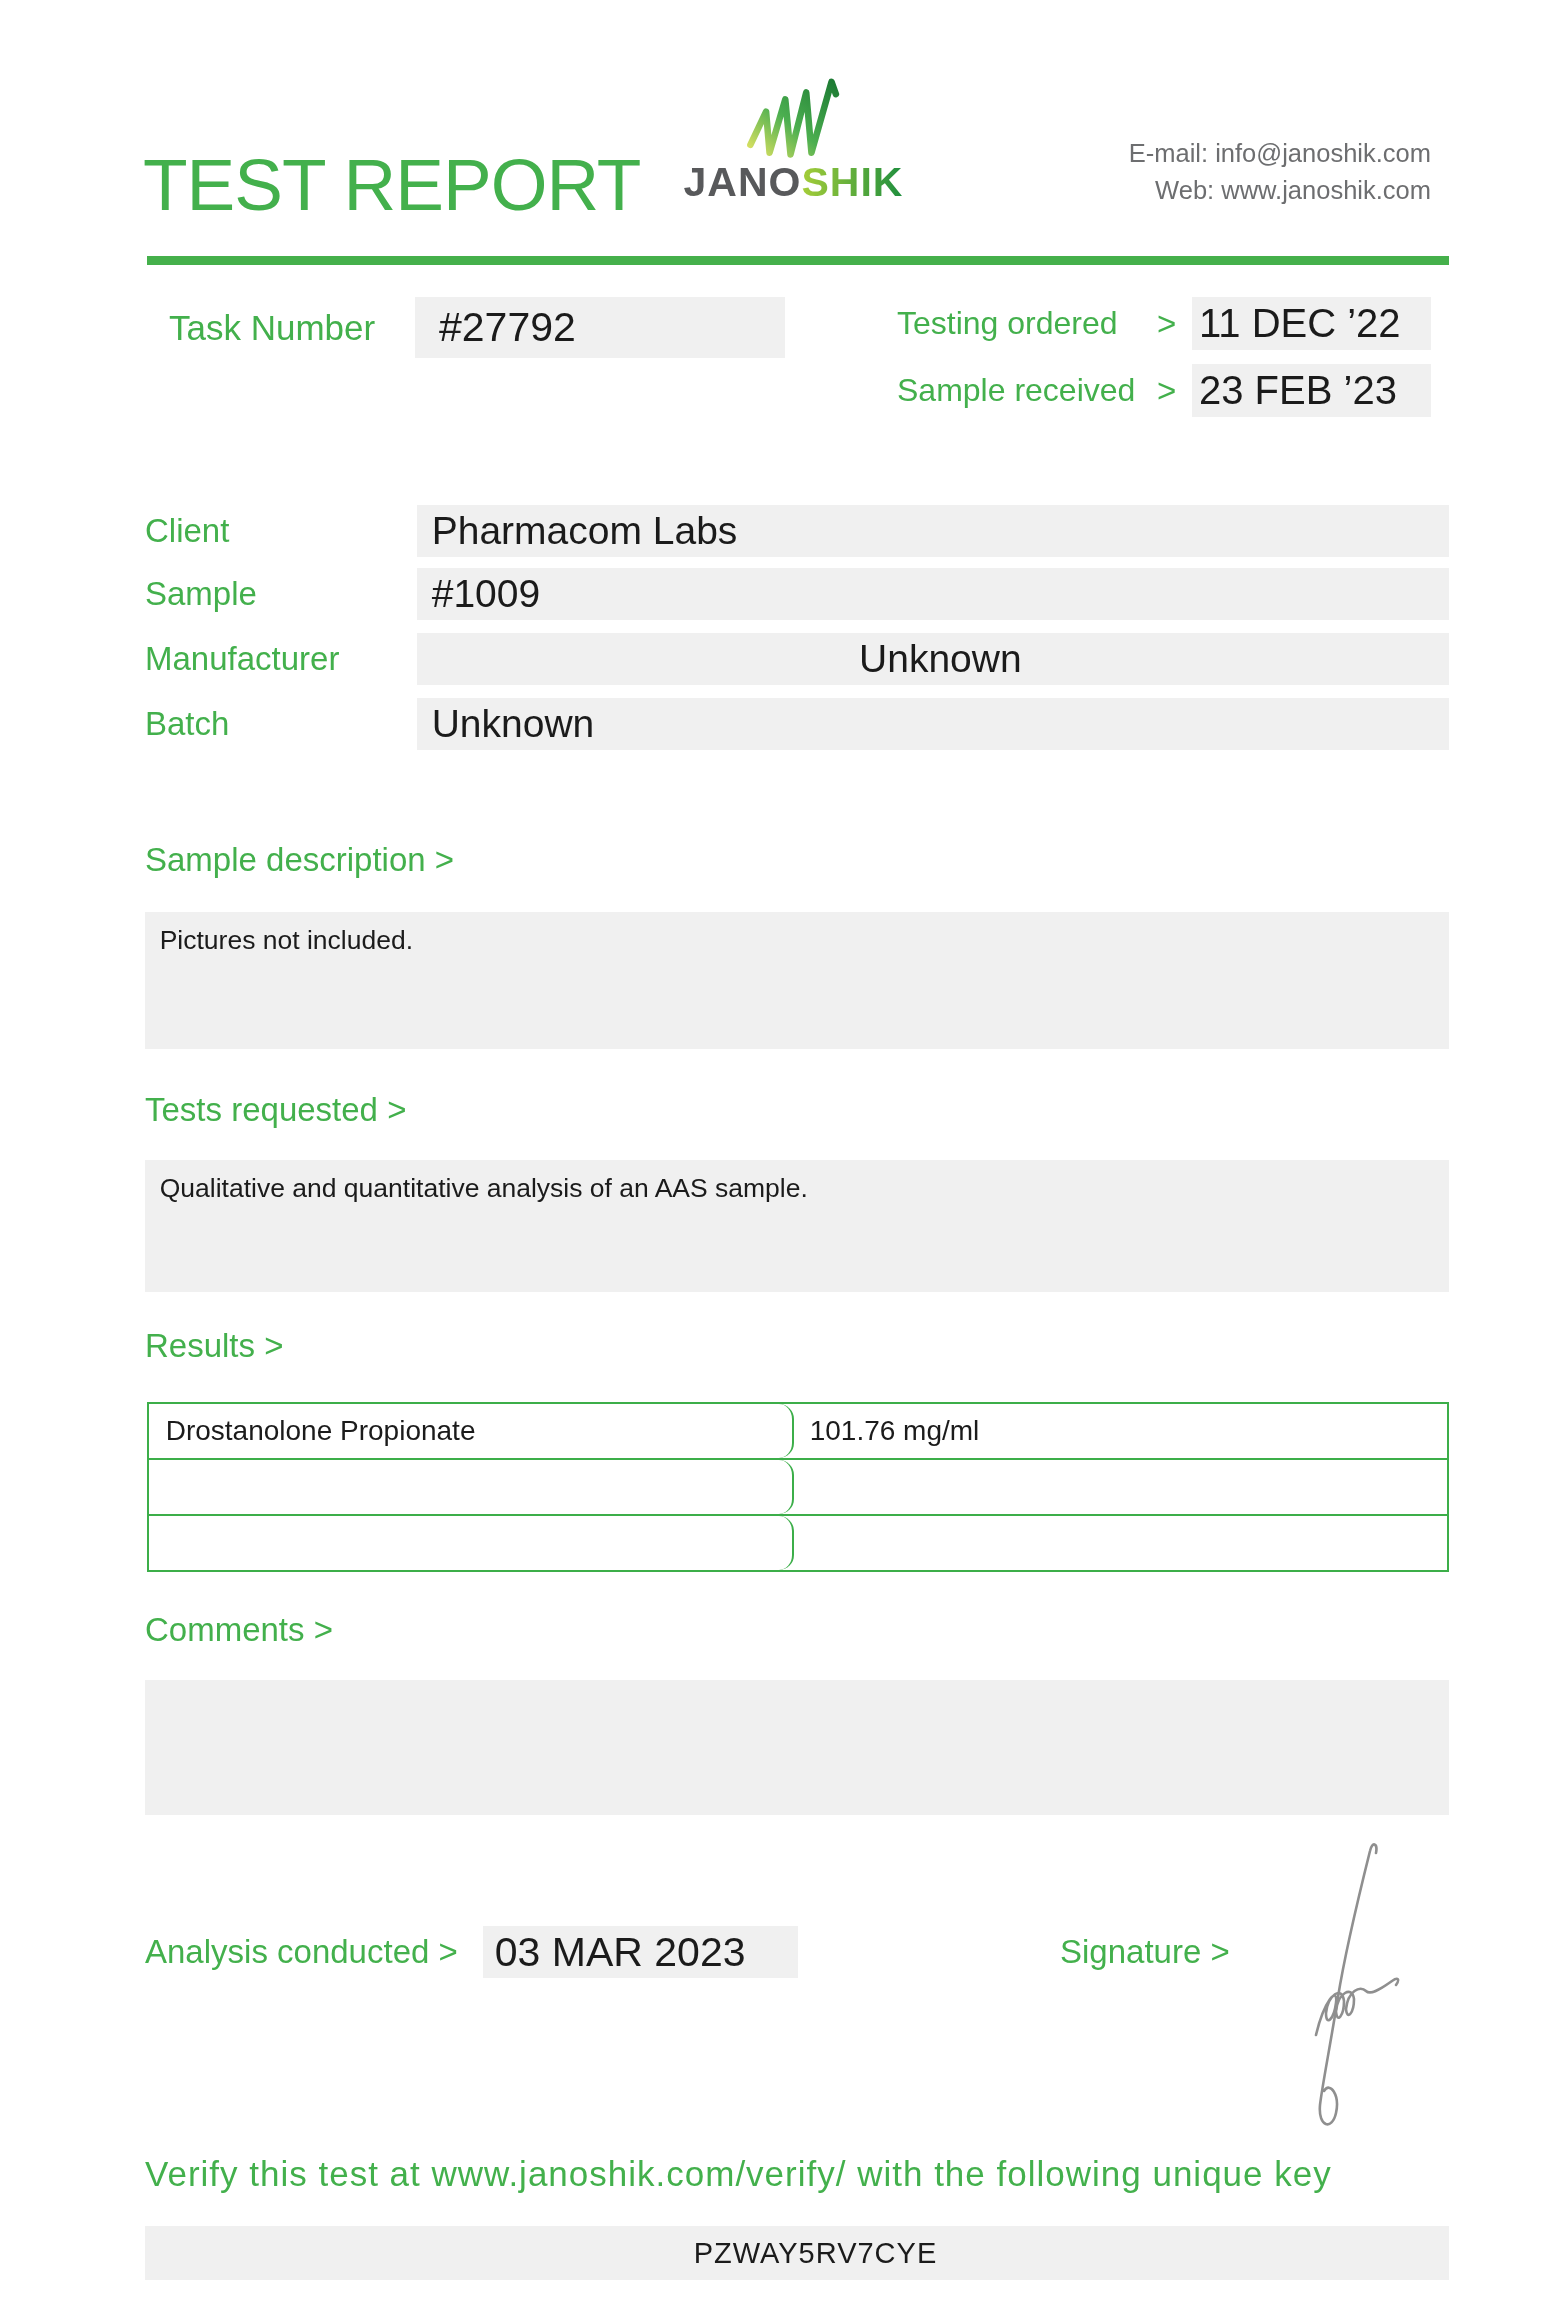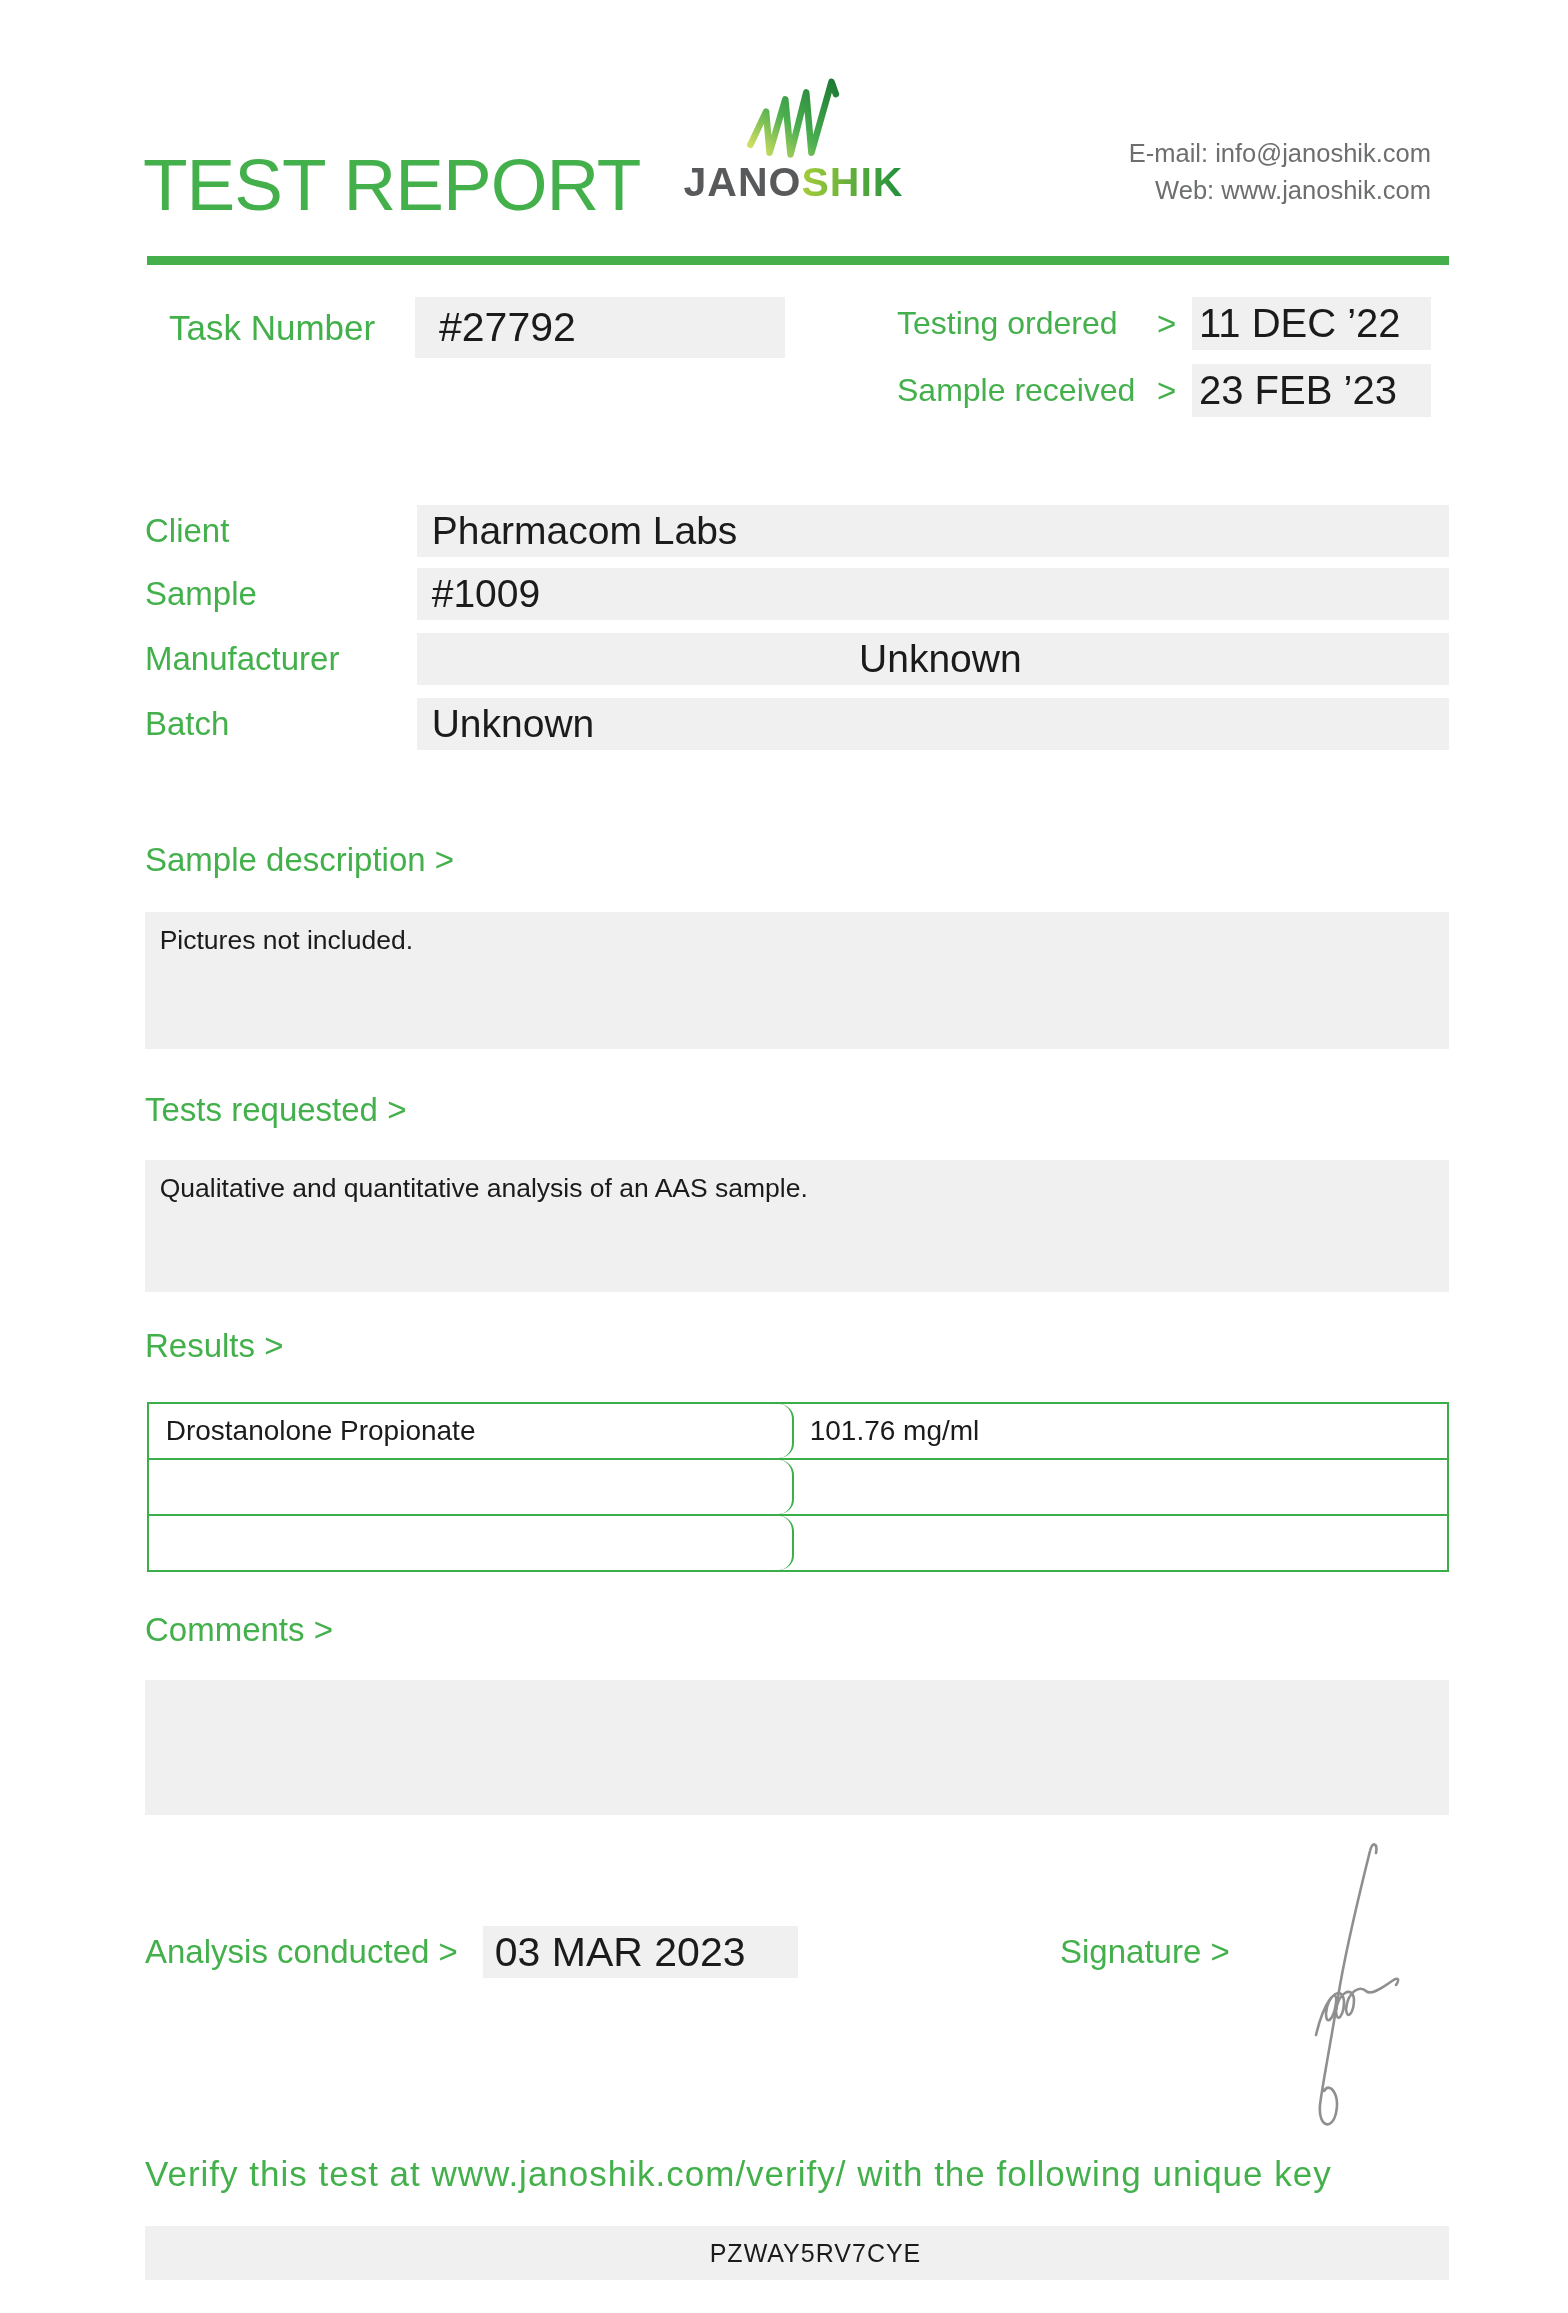--- a/index.html
+++ b/index.html
@@ -59,21 +59,21 @@
 
   
   .analysis-label { left:145px; top:1926px; height:52px; line-height:52px; font-size:33px; white-space:nowrap; }
   .analysis-box { left:483px; top:1926px; width:315px; height:52px; }
   .analysis-box .val { padding-left:11.8px; font-size:41px; line-height:52px; white-space:nowrap; }
   .sig-label { left:1060px; top:1926px; height:52px; line-height:52px; font-size:33px; white-space:nowrap; }
   .sig-draw { left:1259px; top:1839px; width:172px; height:300px; }
 
   .verify { left:145px; top:2154px; width:1306px; font-size:35px; letter-spacing:1px; white-space:nowrap; }
   .key-box { left:145px; top:2226px; width:1304px; height:54px; text-align:center; }
-  .key-box .val { font-size:25px; line-height:54px; letter-spacing:1px;margin-left:37px; }
+  .key-box .val { font-size:29px; line-height:54px; letter-spacing:1px;margin-left:37px; }
 </style>
 </head>
 <body>
 
 <div class="page">
 
   <div class="abs title">TEST REPORT</div>
 
   <div class="abs logo">
     <svg viewBox="0 0 110 100" aria-hidden="true">

